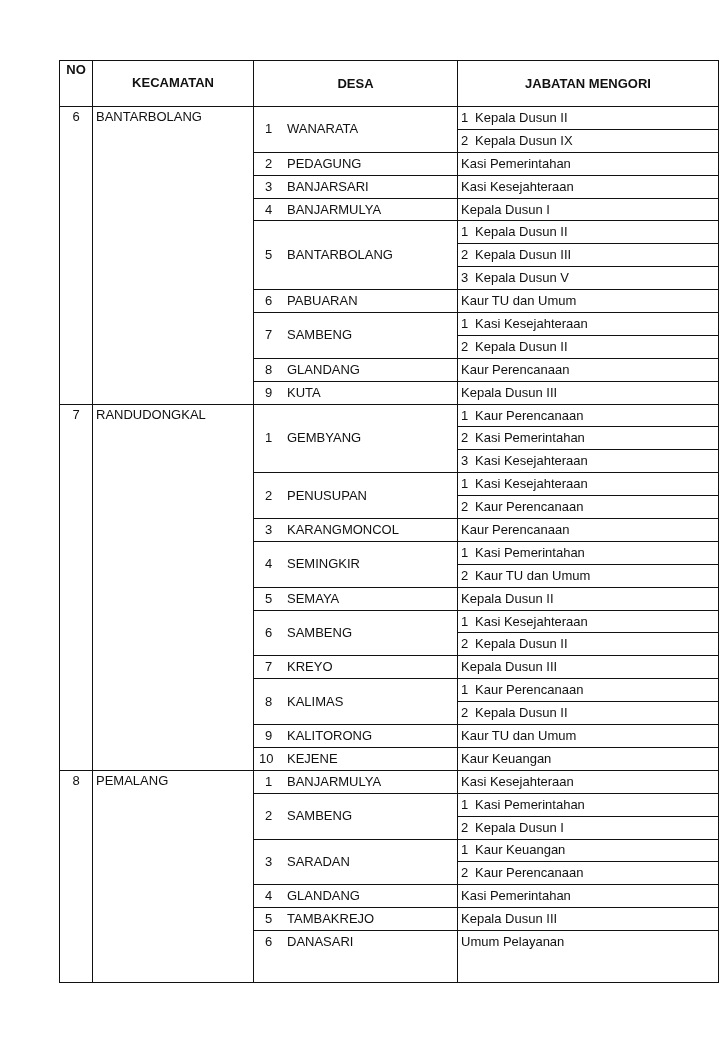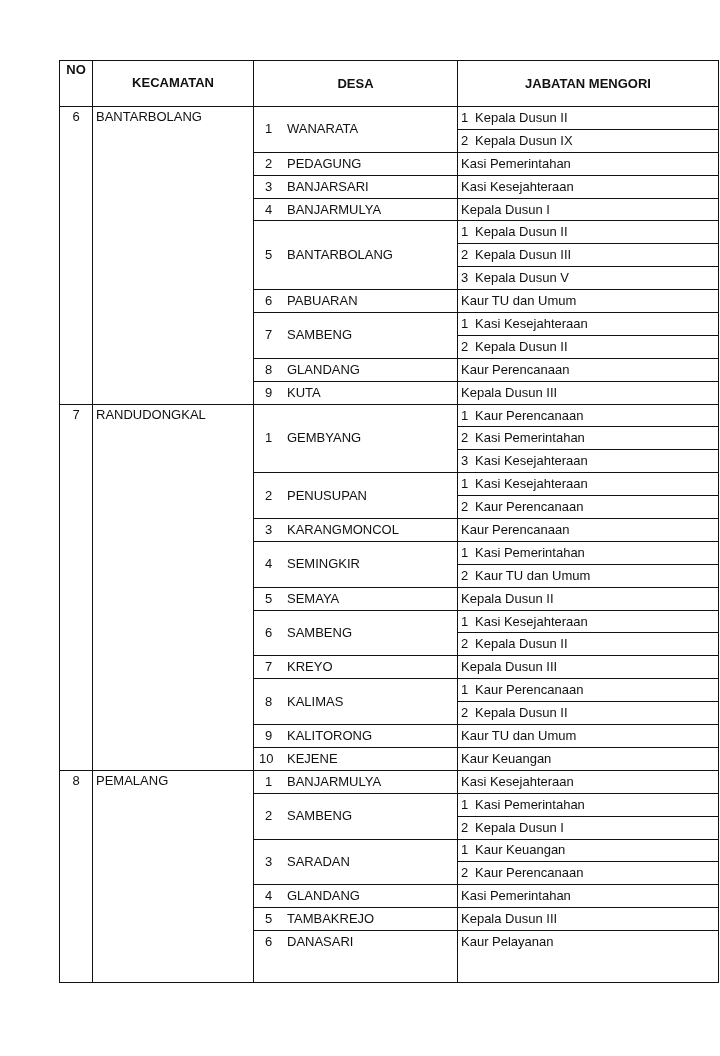--- a/index.html
+++ b/index.html
@@ -171,16 +171,16 @@
       <tr>
         <td class="desa" rowspan="1"><span class="n">4</span><span>GLANDANG</span></td>
         <td class="jab"><span>Kasi Pemerintahan</span></td>
       </tr>
       <tr>
         <td class="desa" rowspan="1"><span class="n">5</span><span>TAMBAKREJO</span></td>
         <td class="jab"><span>Kepala Dusun III</span></td>
       </tr>
       <tr>
         <td class="desa last" rowspan="1"><span class="n">6</span><span>DANASARI</span></td>
-        <td class="jab last"><span>Kaur Pelayanan</span></td>
+        <td class="jab last"><span>Umum Pelayanan</span></td>
       </tr>
     </tbody>
 </table>
 
 </body></html>

